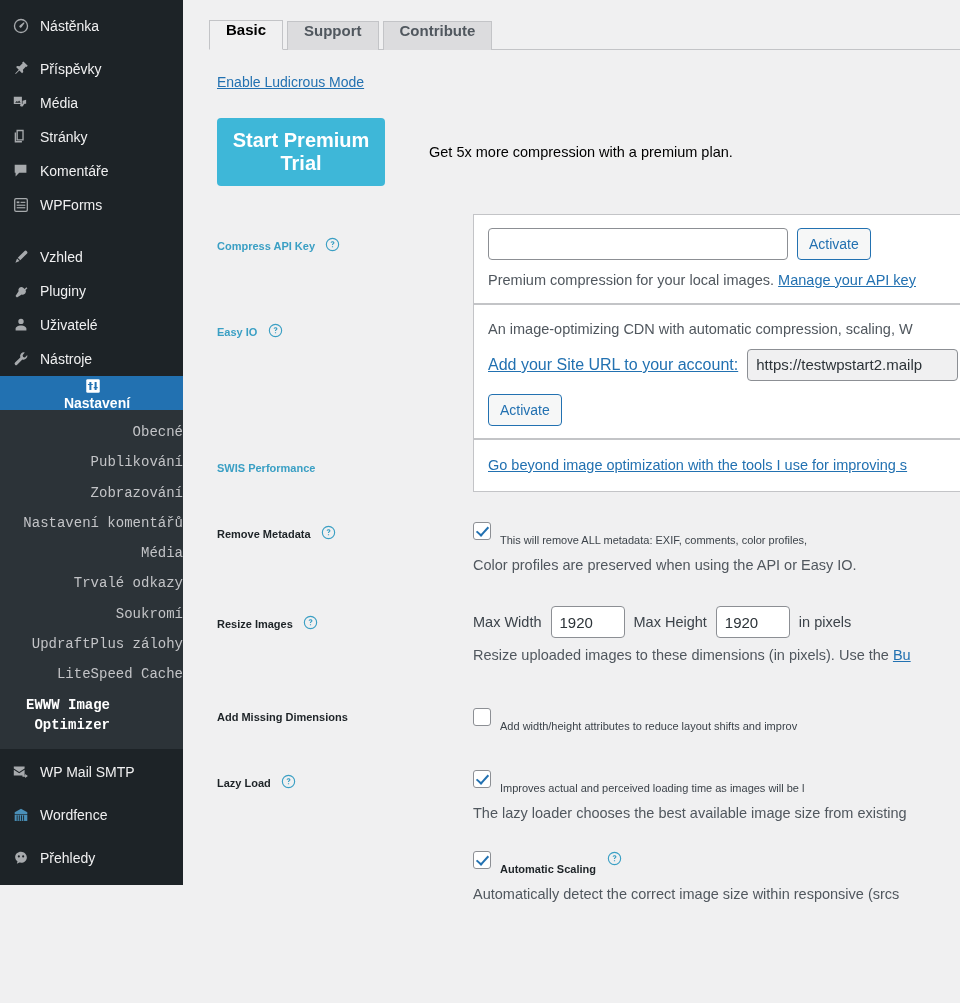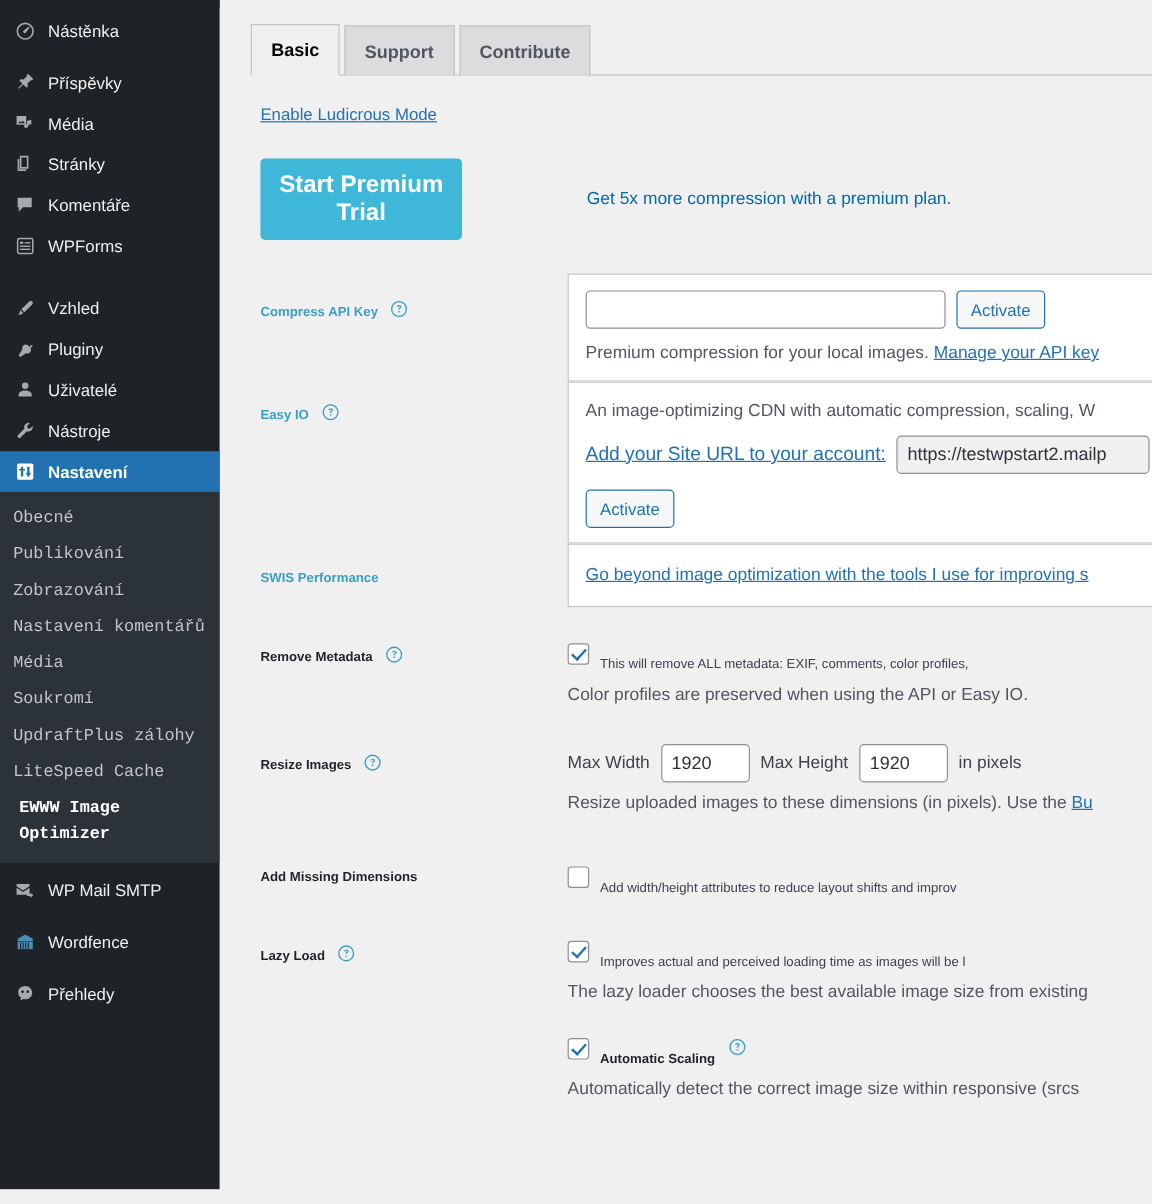--- a/index.html
+++ b/index.html
@@ -21,24 +21,25 @@
   .admin-bar-strip {
     position: absolute; top: 0; left: 0;
     width: 960px; height: 6px;
     background: #1d2327;
   }
 
   
   .sidebar {
     position: absolute;
     top: 0; left: 0;
-    width: 183px; height: 991px;
+    width: 183px; height: 885px;
     background: #1d2327;
     overflow: hidden;
     z-index: 5;
+    text-align: right;
   }
   .menu-item {
     position: relative;
     display: flex;
     align-items: center;
     height: 34px;
     padding: 0 0 0 11px;
     color: #f0f0f1;
     font-size: 14px;
     line-height: 1;
@@ -52,20 +53,21 @@
     display: flex; align-items: center; justify-content: center;
     color: #a7aaad;
     fill: #a7aaad;
   }
   .menu-item .mi-label { font-size: 14px; }
   .menu-item.spacer-top { margin-top: 9px; }
   .menu-item.current {
     background: #2271b1;
     color: #fff;
     font-weight: 600;
+    flex-direction: column;
   }
   .menu-item.current .mi-icon { color: #fff; fill: #fff; }
   .menu-item.current::after {
     content: "";
     position: absolute;
     right: -8px; top: 50%;
     margin-top: -8px;
     border: 8px solid transparent;
     border-right-color: #f0f0f1;
     border-left: 0;
@@ -117,21 +119,21 @@
     display: flex;
     align-items: flex-end;
     margin: 0 0 0 0;
     padding-left: 0;
     border-bottom: 1px solid #c3c4c7;
     width: 1140px;
   }
   .nav-tab {
     display: block;
     margin: 0 4px -1px 0;
-    padding: 13px 16px 10px 16px;
+    padding: 0 16px 10px 16px;
     background: #dcdcde;
     border: 1px solid #c3c4c7;
     border-bottom: none;
     color: #50575e;
     font-size: 15px;
     line-height: 1.2;
     font-weight: 600;
     cursor: pointer;
   }
   .nav-tab.active {
@@ -163,22 +165,22 @@
     background: #3eb7d8;
     border: none;
     border-radius: 4px;
     color: #fff;
     font-size: 20px;
     font-weight: 700;
     cursor: pointer;
     margin-left: 8px;
   }
   .premium-note {
-    margin-left: 104px;
-    color: #0369a1;
+    margin-left: 44px;
+    color: #000000;
     font-size: 14.5px;
   }
 
   
   .settings-table {
     margin-top: 28px;
     border-collapse: collapse;
     width: 1150px;
     table-layout: fixed;
   }
@@ -416,20 +418,21 @@
       </span>
       <span class="mi-label">Nastavení</span>
     </div>
 
     <div class="submenu">
       <span class="submenu-item">Obecné</span>
       <span class="submenu-item">Publikování</span>
       <span class="submenu-item">Zobrazování</span>
       <span class="submenu-item">Nastavení komentářů</span>
       <span class="submenu-item">Média</span>
+      <span class="submenu-item">Trvalé odkazy</span>
       <span class="submenu-item">Soukromí</span>
       <span class="submenu-item">UpdraftPlus zálohy</span>
       <span class="submenu-item">LiteSpeed Cache</span>
       <span class="submenu-item current" style="width:110px;">EWWW Image Optimizer</span>
     </div>
 
     <div class="menu-item" style="margin-top:6px;">
       <span class="mi-icon">
         <svg width="18" height="18" viewBox="0 0 20 20">
             <path fill="currentColor" d="M2 4h12v2.1L8 10 2 6.1V4zm0 3.6l6 3.9 6-3.9V14H2V7.6zM14.6 12.2l3 2.3-3 2.3v-1.6h-3v-1.4h3v-1.6z"></path>

